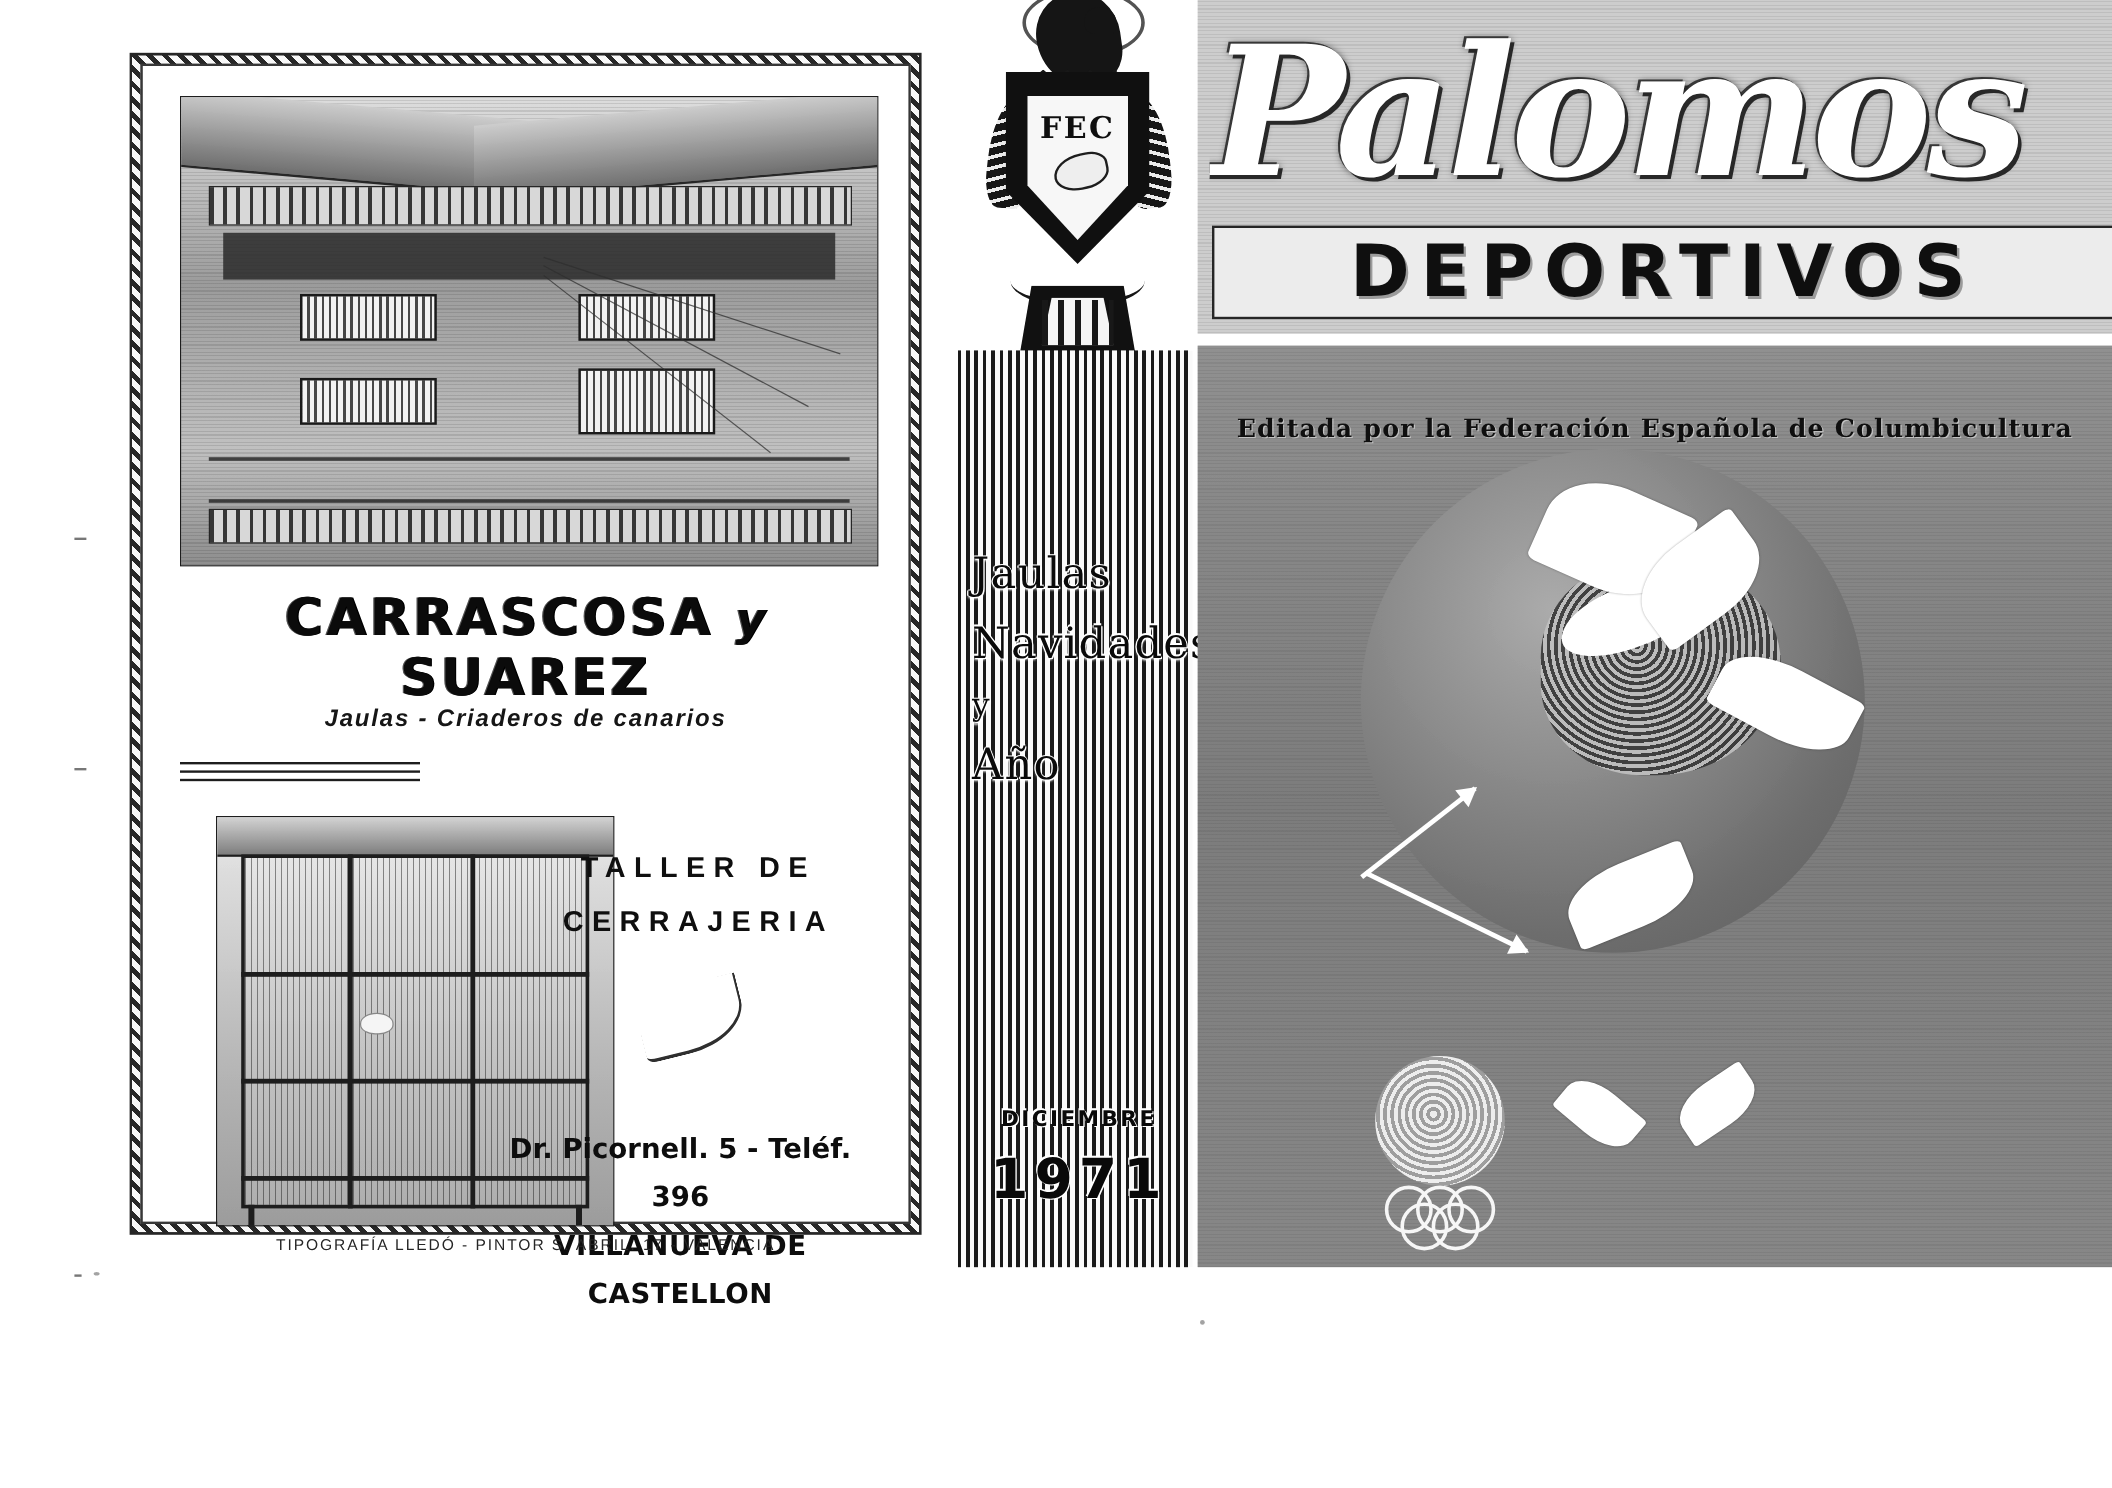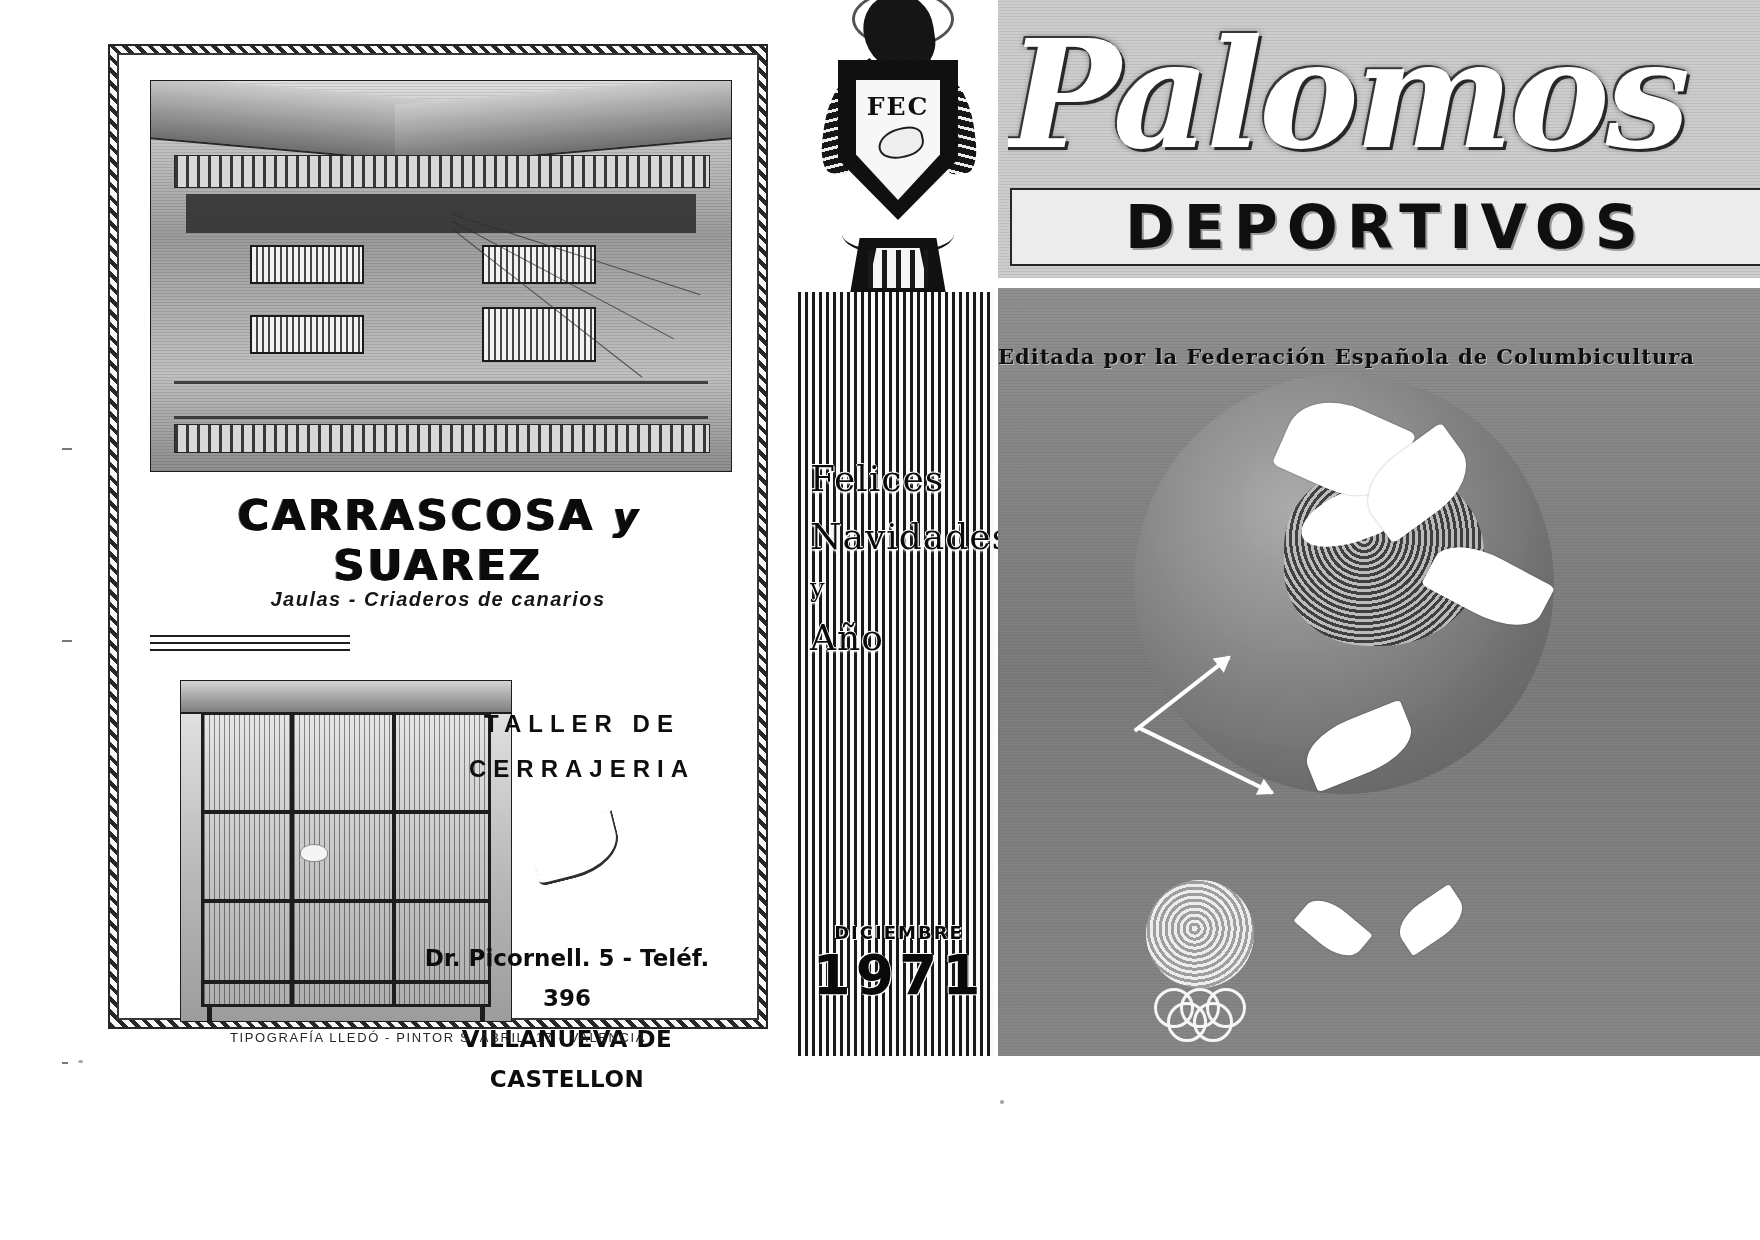--- a/index.html
+++ b/index.html
@@ -101,21 +101,21 @@
              color:#101010;font-family:"DejaVu Serif",serif;
              font-size:36px;line-height:1.62;letter-spacing:1px;
              text-shadow:0 0 2px #fff,0 0 4px #fff;}
   .spine-txt span{display:block;padding-left:4px;
                   text-shadow:1px 1px 0 #fff,-1px 0 0 #fff,0 -1px 0 #fff,0 2px 2px #fff;}
   .spine-small{font-size:26px !important;}
   .spine-date{position:absolute;left:806px;top:922px;width:186px;text-align:center;
               font-family:"DejaVu Sans",sans-serif;font-weight:700;color:#0f0f0f;}
   .spine-date .m{font-size:18px;letter-spacing:2px;
                  text-shadow:1px 1px 0 #fff,-1px -1px 0 #fff;}
-  .spine-date .y{font-size:55px;letter-spacing:5px;
+  .spine-date .y{font-size:46px;letter-spacing:5px;margin-top:12px;
                  text-shadow:1px 1px 0 #fff,-1px -1px 0 #fff;}
 
   
   .emblem{position:absolute;left:812px;top:0px;width:174px;height:300px;}
   .em-shield{position:absolute;left:26px;top:60px;width:120px;height:160px;
              background:#151515;
              clip-path:polygon(0 0,100% 0,100% 62%,50% 100%,0 62%);}
   .em-shield-in{position:absolute;left:44px;top:80px;width:84px;height:120px;
              background:#f1f1f1;
              clip-path:polygon(0 0,100% 0,100% 62%,50% 100%,0 62%);}
@@ -163,21 +163,21 @@
         text-align:center;font-family:"DejaVu Sans",sans-serif;font-weight:700;
         font-size:60px;letter-spacing:9px;color:#141414;white-space:nowrap;
         text-shadow:2px 2px 0 #9a9a9a;}
 
   
   .cover{position:absolute;left:998px;top:288px;width:762px;height:768px;
          background:
            repeating-linear-gradient(0deg,rgba(0,0,0,.06) 0 1px,transparent 1px 3px),
            linear-gradient(180deg,#8f8f8f,#7c7c7c 50%,#878787);
          overflow:hidden;}
-  .cover-cap{position:absolute;left:0;right:0;top:56px;
+  .cover-cap{position:absolute;left:0;right:0;top:56px;text-align:center;
              font-family:"DejaVu Serif",serif;font-weight:700;font-size:21px;
              letter-spacing:1px;color:#141414;
              text-shadow:1px 1px 0 rgba(255,255,255,.45);}
   .globe{position:absolute;left:136px;top:86px;width:420px;height:420px;
          border-radius:50%;background:radial-gradient(circle at 38% 32%,#a9a9a9,#6e6e6e 70%,#5d5d5d);}
   .continent{position:absolute;left:286px;top:178px;width:200px;height:180px;
          background:repeating-radial-gradient(circle at 40% 40%,#3a3a3a 0 3px,#bdbdbd 3px 6px);
          border-radius:48% 52% 55% 45%;opacity:.9;}
   .dove{position:absolute;background:#fafafa;border-radius:50% 6% 50% 6%;
         box-shadow:0 0 2px rgba(0,0,0,.35);}
@@ -273,21 +273,21 @@
     <div class="em-fec">FEC</div>
     <div class="em-dove"></div>
     <div class="em-branch"></div>
     <div class="em-base"></div>
     <div class="em-base-in"></div>
     <div class="em-base-m"></div>
   </div>
 
   <div class="spine"></div>
   <div class="spine-txt">
-    <span>Felices</span>
+    <span>Jaulas</span>
     <span>Navidades</span>
     <span class="spine-small">y</span>
     <span>Año</span>
   </div>
   <div class="spine-date">
     <div class="m">DICIEMBRE</div>
     <div class="y">1971</div>
   </div>
 
   <div class="mast">

